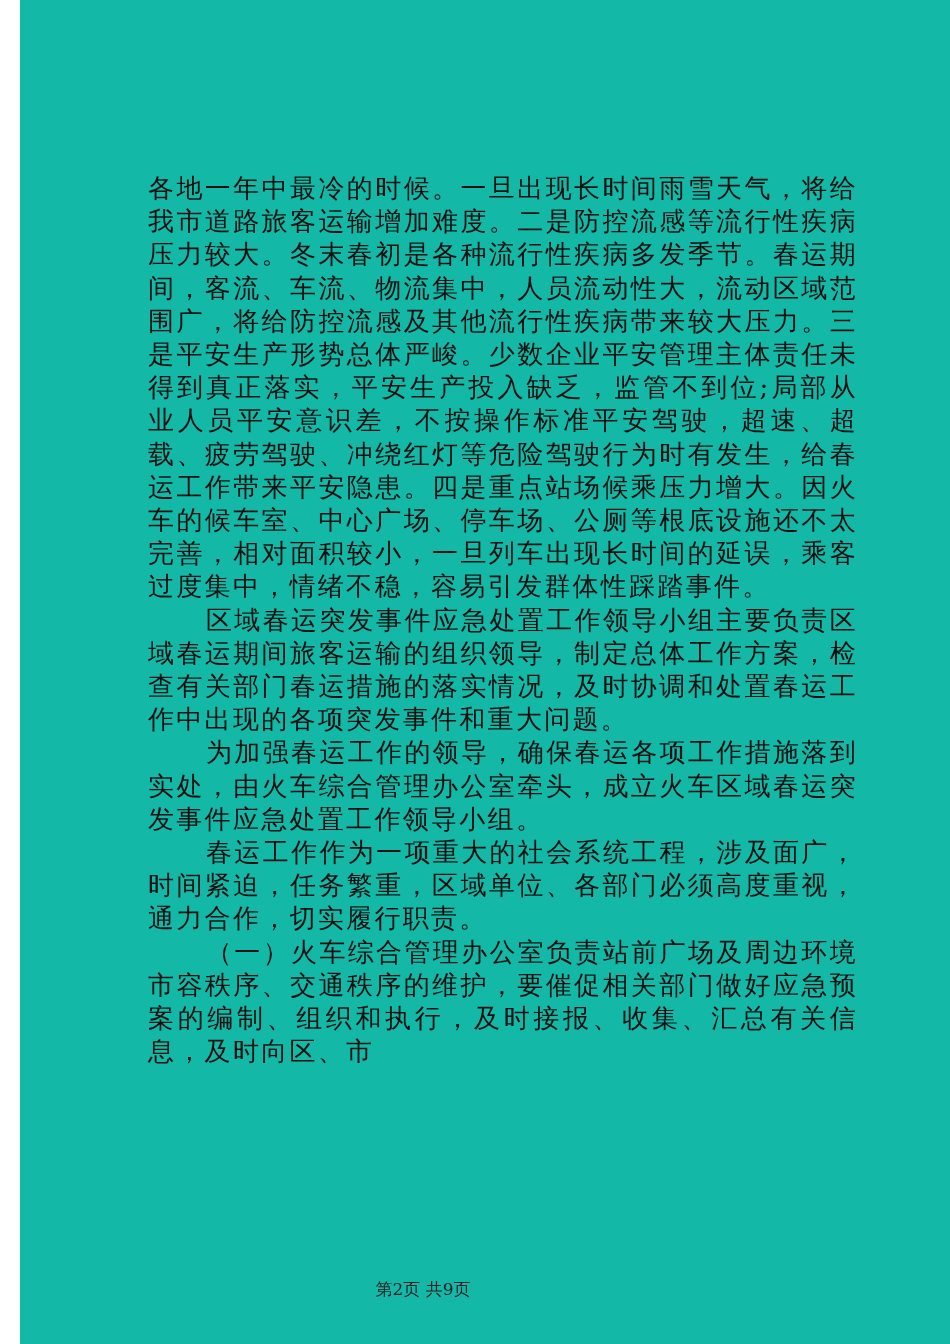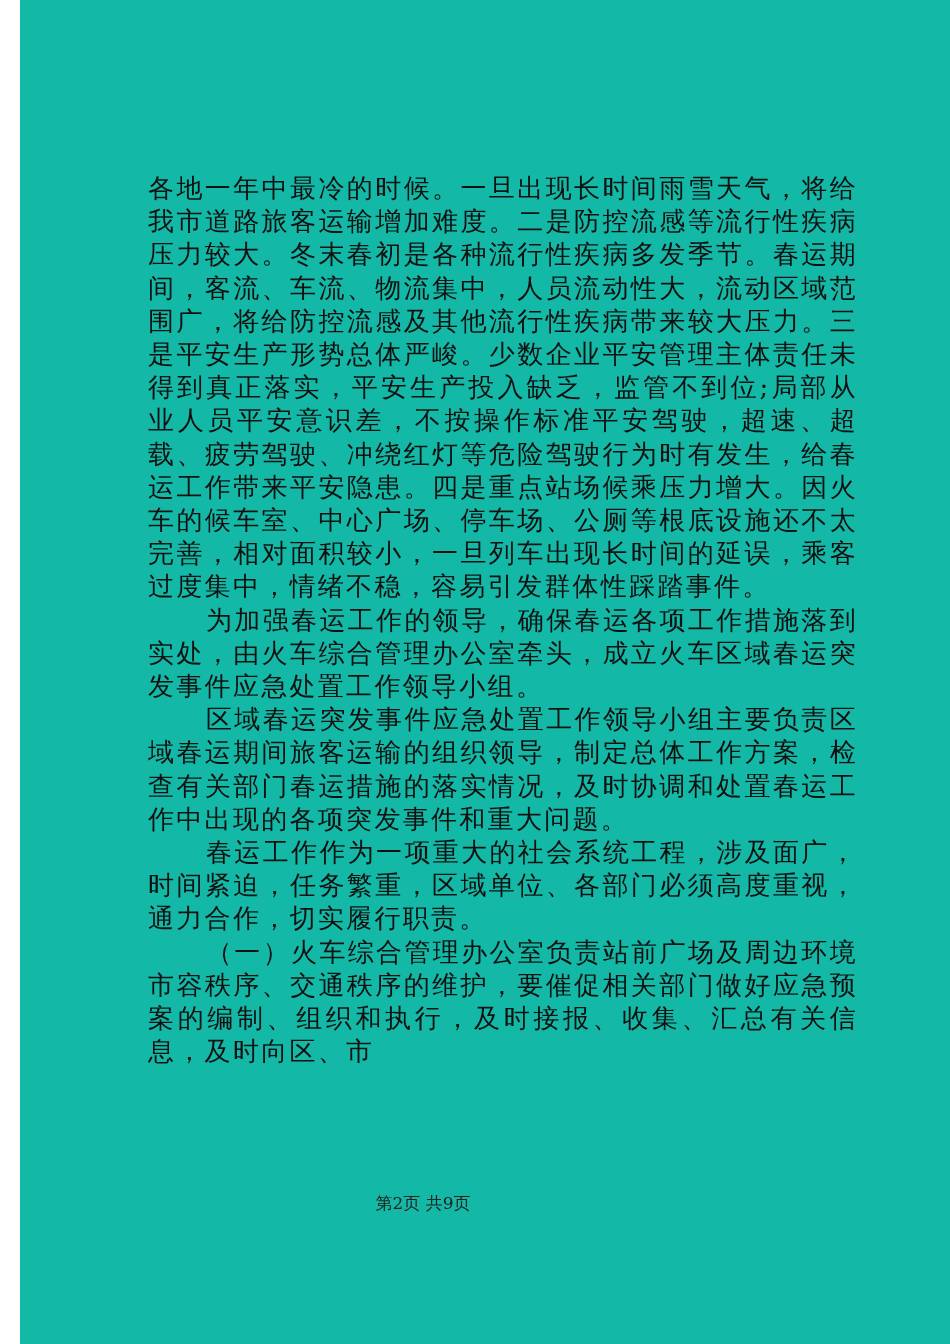--- a/index.html
+++ b/index.html
@@ -8,29 +8,29 @@
   .content {
     position: absolute; left: 128px; top: 172px; width: 710px;
     font-family: "DejaVu Serif", "Liberation Serif", serif;
     font-size: 26px; line-height: 33.2px; color: #111;
     letter-spacing: 2.3px;
   }
   .content p { margin: 0; text-align: justify; text-align-last: left; }
   .indent { text-indent: 58px; }
   .heading { text-indent: 58px; }
   .footer {
-    position: absolute; left: 0; top: 1192px; width: 806px; text-align: center;
+    position: absolute; left: 0; top: 1278px; width: 806px; text-align: center;
     font-family: "DejaVu Serif", "Liberation Serif", serif; font-size: 17px; color: #222;
   }
 </style>
 </head>
 <body>
 
 <div class="page">
   <div class="content">
     <p>各地一年中最冷的时候。一旦出现长时间雨雪天气，将给我市道路旅客运输增加难度。二是防控流感等流行性疾病压力较大。冬末春初是各种流行性疾病多发季节。春运期间，客流、车流、物流集中，人员流动性大，流动区域范围广，将给防控流感及其他流行性疾病带来较大压力。三是平安生产形势总体严峻。少数企业平安管理主体责任未得到真正落实，平安生产投入缺乏，监管不到位;局部从业人员平安意识差，不按操作标准平安驾驶，超速、超载、疲劳驾驶、冲绕红灯等危险驾驶行为时有发生，给春运工作带来平安隐患。四是重点站场候乘压力增大。因火车的候车室、中心广场、停车场、公厕等根底设施还不太完善，相对面积较小，一旦列车出现长时间的延误，乘客过度集中，情绪不稳，容易引发群体性踩踏事件。</p>
+    <p class="indent">区域春运突发事件应急处置工作领导小组主要负责区域春运期间旅客运输的组织领导，制定总体工作方案，检查有关部门春运措施的落实情况，及时协调和处置春运工作中出现的各项突发事件和重大问题。</p>
     <p class="indent">为加强春运工作的领导，确保春运各项工作措施落到实处，由火车综合管理办公室牵头，成立火车区域春运突发事件应急处置工作领导小组。</p>
-    <p class="indent">区域春运突发事件应急处置工作领导小组主要负责区域春运期间旅客运输的组织领导，制定总体工作方案，检查有关部门春运措施的落实情况，及时协调和处置春运工作中出现的各项突发事件和重大问题。</p>
     <p class="indent">春运工作作为一项重大的社会系统工程，涉及面广，时间紧迫，任务繁重，区域单位、各部门必须高度重视，通力合作，切实履行职责。</p>
     <p class="indent">（一）火车综合管理办公室负责站前广场及周边环境市容秩序、交通秩序的维护，要催促相关部门做好应急预案的编制、组织和执行，及时接报、收集、汇总有关信息，及时向区、市</p>
   </div>
   <div class="footer">第2页 共9页</div>
 </div>
 
 </body></html>

